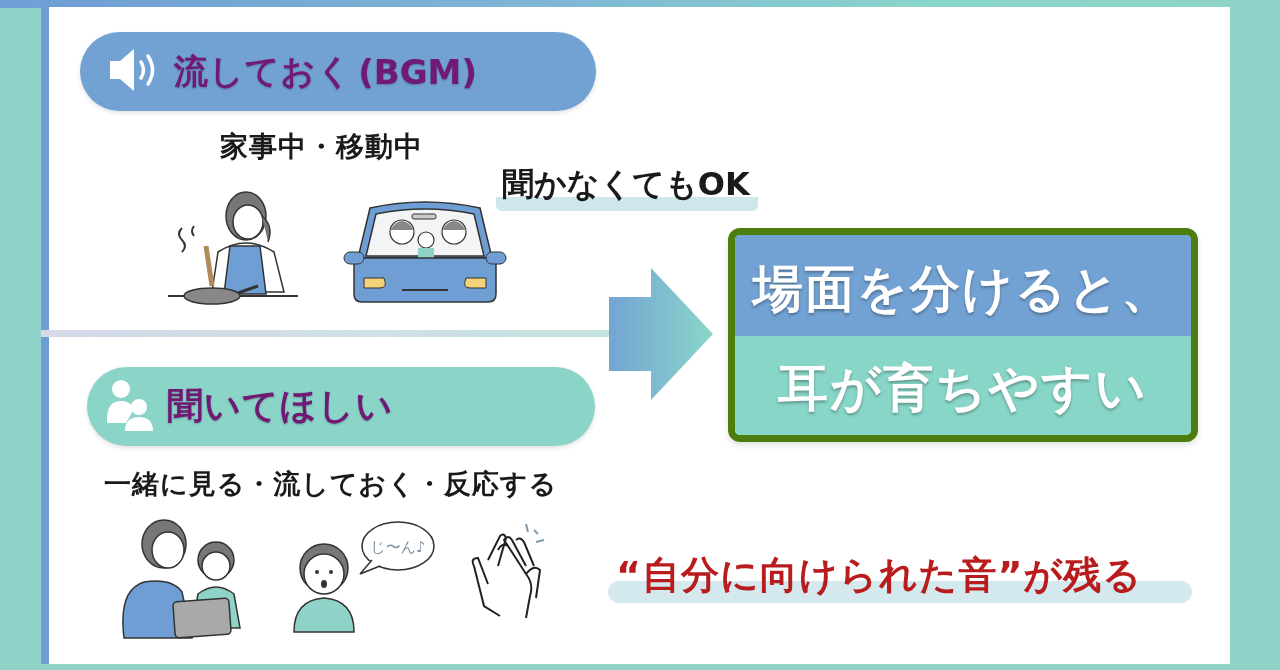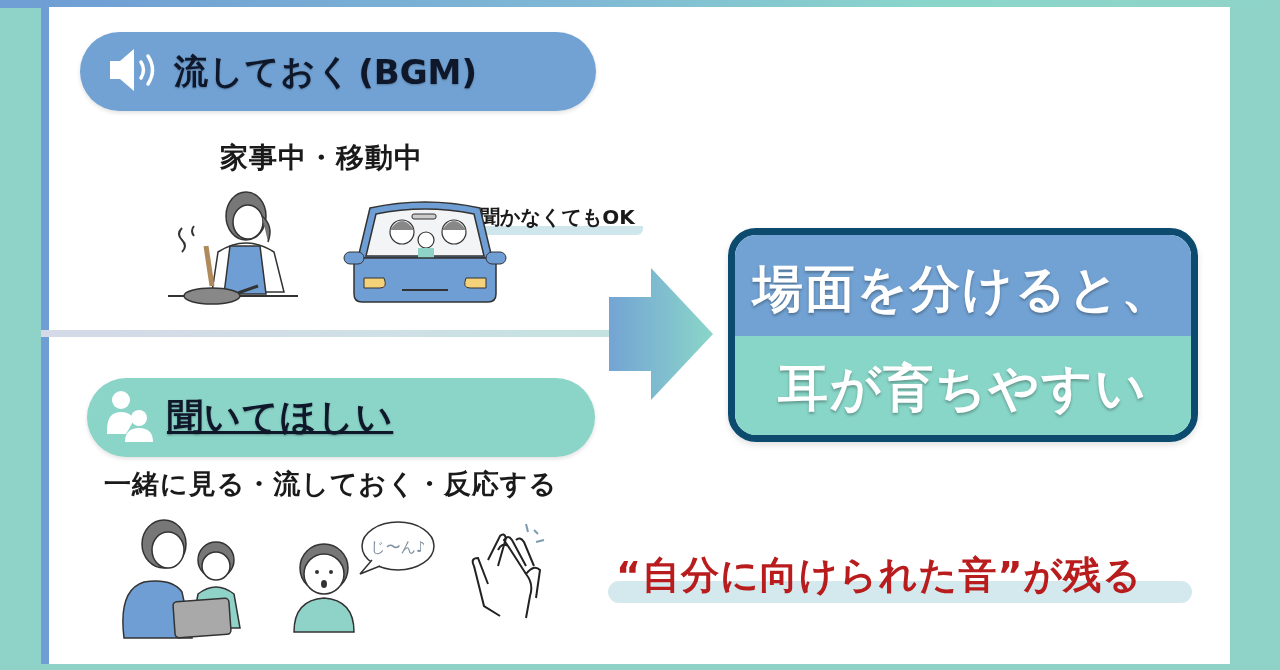--- a/index.html
+++ b/index.html
@@ -24,63 +24,61 @@
     background: linear-gradient(90deg, #6f9ed4 0%, #7fb8d5 45%, #8ad6cb 75%, #8fd3c8 100%);
   }
   .bottom-strip {
     position: absolute; left: 41px; top: 664px; width: 1189px; height: 6px;
     background: #8fd3c8;
   }
 
   .pill {
     position: absolute; border-radius: 40px;
     display: flex; align-items: center;
-    color: #0f172a; font-weight: bold;
+    color: #701a75; font-weight: bold;
     box-shadow: 0 2px 4px rgba(0,0,0,0.12);
     text-shadow: 0 1px 2px rgba(0,0,0,0.25);
   }
   .pill-bgm {
     left: 80px; top: 32px; width: 516px; height: 79px;
     background: #72a2d3;
     padding-left: 28px;
   }
   .pill-focus {
-    left: 87px; top: 378px; width: 508px; height: 79px;
+    left: 87px; top: 367px; width: 508px; height: 79px;
     background: #8bd4c8;
     padding-left: 20px;
-    text-decoration: underline;
   }
   .pill .title { font-size: 34px; letter-spacing: 1px; margin-left: 14px; }
   .pill .sub { font-size: 34px; margin-left: 6px; }
   .pill-focus .title { font-size: 36px; margin-left: 14px; }
   .pill-focus .sub { font-size: 22px; margin-left: 6px; }
 
   .caption {
     position: absolute; font-weight: bold; color: #1a1a1a;
     white-space: nowrap;
   }
-  .cap-bgm { left: 220px; top: 128px; font-size: 28px; letter-spacing: 1px; margin-top: 11px; }
+  .cap-bgm { left: 220px; top: 128px; font-size: 28px; letter-spacing: 1px; }
   .cap-ok {
-    left: 474px; top: 163px; font-size: 20px; padding: 0 8px 4px 6px;
+    left: 496px; top: 163px; font-size: 32px; padding: 0 8px 4px 6px;
     background: linear-gradient(180deg, transparent 70%, #cfe7ec 70%);
     border-radius: 6px;
-    margin-top: 41px;
   }
   .cap-focus { left: 104px; top: 466px; font-size: 27px; letter-spacing: 1px; }
 
   .divider {
     position: absolute; left: 41px; top: 330px; width: 572px; height: 7px;
     background: linear-gradient(90deg, #d5d9e8 0%, #cfe0e6 60%, #c3e2df 100%);
   }
   .arrow { position: absolute; left: 606px; top: 266px; width: 110px; height: 136px; }
 
   .conclusion {
     position: absolute; left: 728px; top: 228px; width: 470px; height: 214px;
-    border-radius: 28px; overflow: hidden;
-    border: 7px solid #0c4a6e;
+    border-radius: 12px; overflow: hidden;
+    border: 7px solid #4d7c0f;
     box-shadow: 0 3px 6px rgba(0,0,0,0.12);
   }
   .conclusion .half {
     position: absolute; left: 0; width: 100%;
     display: flex; align-items: center; justify-content: center;
     color: #fff; font-weight: bold; font-size: 50px; letter-spacing: 2px;
     text-shadow: 0 2px 3px rgba(0,0,0,0.3);
   }
   .conclusion .top { top: 0; height: 101px; background: #72a2d3; padding-top: 8px; }
   .conclusion .bottom { top: 101px; height: 110px; background: #88d6c8; padding-bottom: 6px; }

